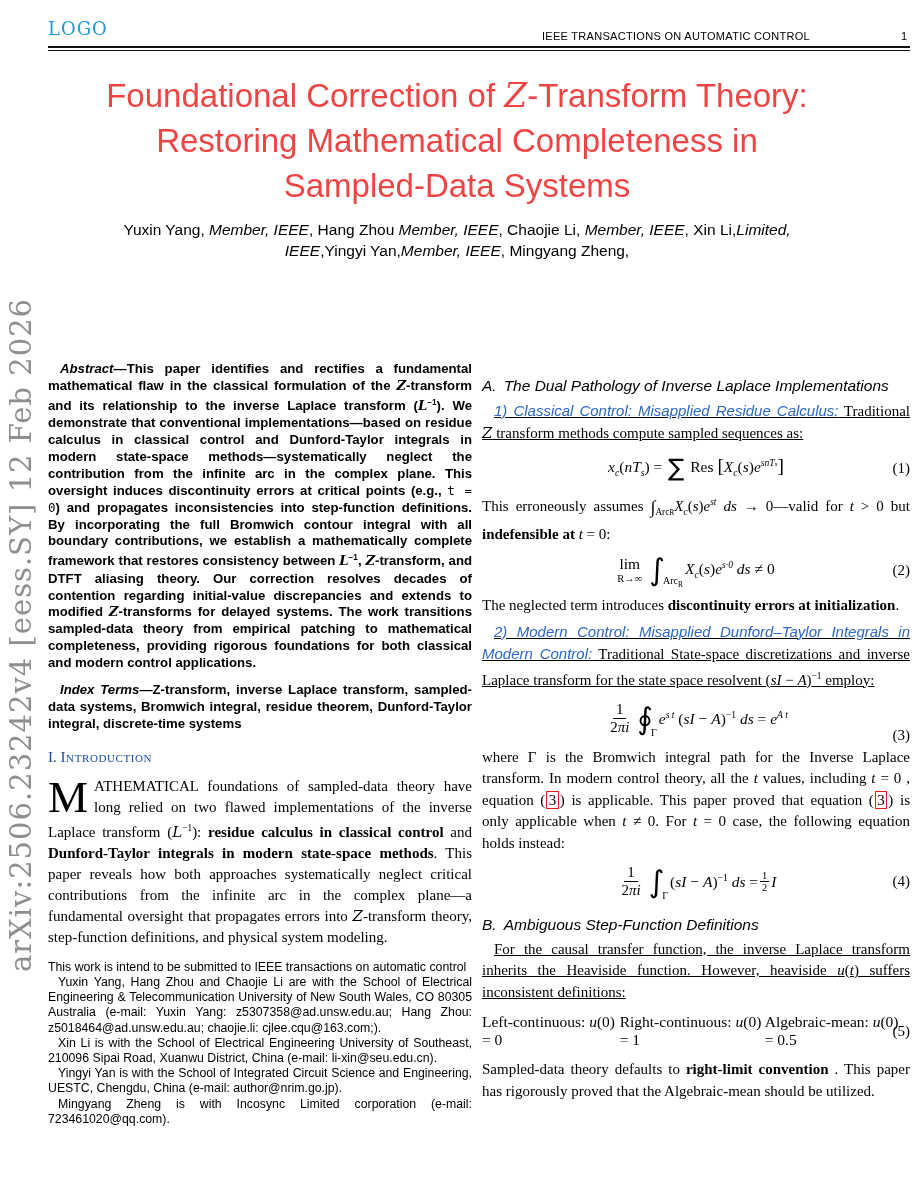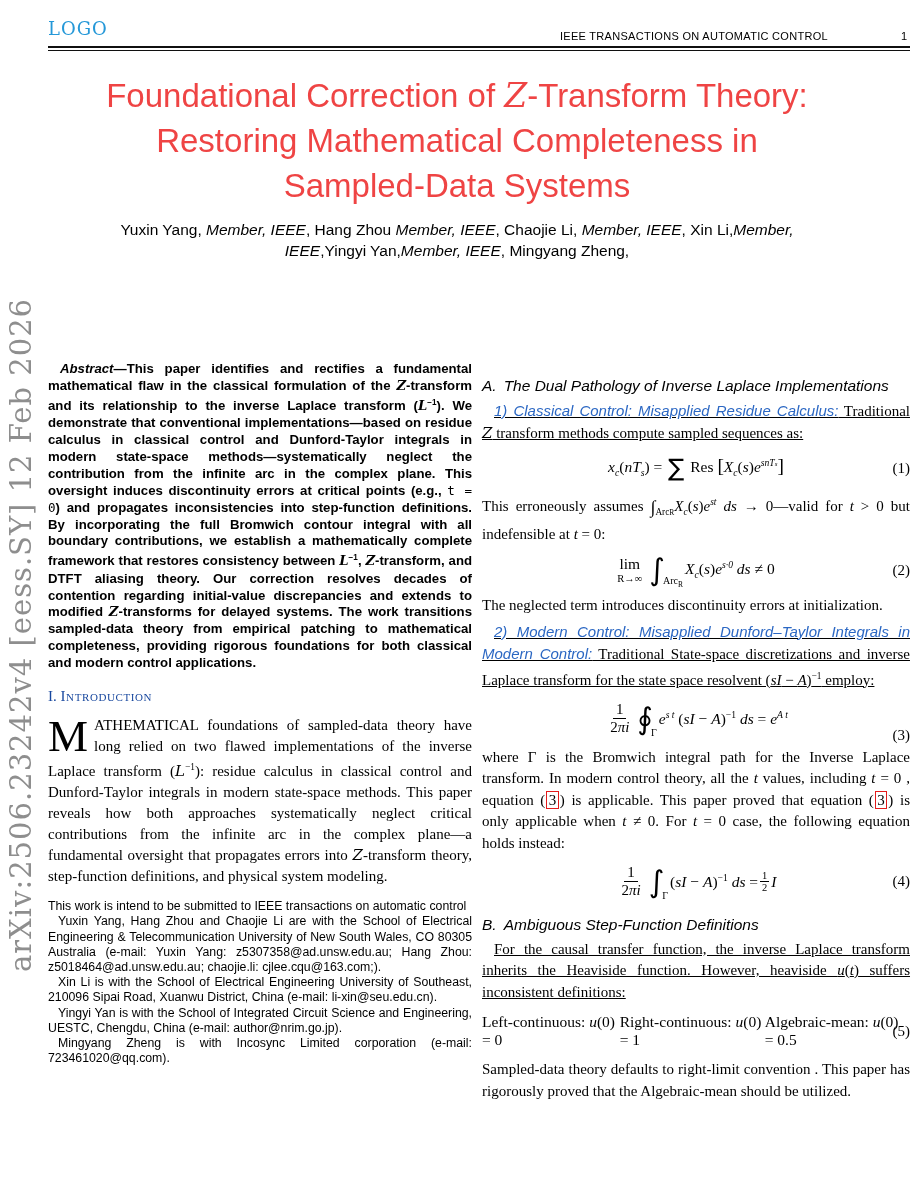--- a/index.html
+++ b/index.html
@@ -2,21 +2,21 @@
 <html><head>
 <meta charset="utf-8">
 <style>
   html,body{margin:0;padding:0;background:#fff;}
   .page{position:relative;width:914px;height:1200px;background:#fff;overflow:hidden;
         font-family:"Liberation Serif","DejaVu Serif",serif;color:#000;margin-top:17px;}
 
   
   .logo{position:absolute;left:48px;top:1px;font-family:"DejaVu Serif",serif;
         font-size:18px;color:#2598d8;letter-spacing:1px;}
-  .running-head{position:absolute;top:13px;right:86px;font-family:"Liberation Sans",sans-serif;
+  .running-head{position:absolute;top:13px;right:104px;font-family:"Liberation Sans",sans-serif;
         font-size:11px;letter-spacing:.3px;}
   .page-num{position:absolute;top:13px;right:7px;font-family:"Liberation Sans",sans-serif;font-size:11px;}
   .head-rule{position:absolute;top:29px;left:48px;width:862px;height:2px;
         border-top:2px solid #101010;border-bottom:1px solid #101010;}
 
   
   .title{position:absolute;top:56px;left:27px;width:860px;text-align:center;
         font-family:"Liberation Sans",sans-serif;font-size:33px;line-height:45px;color:#ef4444;}
   .authors{position:absolute;top:202px;left:47px;width:820px;text-align:center;
         font-family:"Liberation Sans",sans-serif;font-size:15.5px;line-height:21px;color:#000;}
@@ -49,21 +49,21 @@
   .footnotes p.fn-indent{text-indent:10px;}
 
   
   .subsec-head{font-family:"Liberation Sans",sans-serif;font-style:italic;
         font-size:15.5px;line-height:21px;margin:8px 0 0 0;}
   .subsec-head .sh-label{margin-right:7px;}
   .para{font-size:15px;line-height:21.5px;text-align:justify;margin:4px 0 0 0;}
   .para-indent{text-indent:12px;text-decoration:underline;}
 
   
-  .s-b{font-weight:400;}
+  .s-b{font-weight:700;}
   .s-i{font-style:italic;}
   .s-bi{font-weight:700;font-style:italic;}
   .s-sz,.s-sl{font-family:"DejaVu Serif",serif;font-style:italic;}
   .s-sup{vertical-align:super;font-size:.62em;}
   .s-isup{vertical-align:super;font-size:.62em;font-style:italic;}
   .s-sub{vertical-align:sub;font-size:.62em;}
   .s-isub{vertical-align:sub;font-size:.62em;font-style:italic;}
   .s-isupsub{vertical-align:super;font-size:.45em;font-style:italic;}
   .s-subsub{vertical-align:sub;font-size:.5em;}
   .s-subsub2{vertical-align:sub;font-size:.75em;}
@@ -106,26 +106,27 @@
 
   <div class="arxiv">arXiv:2506.23242v4  [eess.SY]  12 Feb 2026</div>
 
   <div class="title">
     <div><span>Foundational Correction of </span><span class="s-sz">Z</span><span>-Transform Theory:</span></div>
     <div><span>Restoring Mathematical Completeness in</span></div>
     <div><span>Sampled-Data Systems</span></div>
   </div>
 
   <div class="authors">
-    <div><span>Yuxin Yang, </span><span class="s-i">Member, IEEE</span><span>, Hang Zhou </span><span class="s-i">Member, IEEE</span><span>, Chaojie Li, </span><span class="s-i">Member, IEEE</span><span>, Xin Li,</span><span class="s-i">Member,</span></div>
+    <div><span>Yuxin Yang, </span><span class="s-i">Member, IEEE</span><span>, Hang Zhou </span><span class="s-i">Member, IEEE</span><span>, Chaojie Li, </span><span class="s-i">Member, IEEE</span><span>, Xin Li,</span><span class="s-i">Limited,</span></div>
     <div><span class="s-i">IEEE</span><span>,Yingyi Yan,</span><span class="s-i">Member, IEEE</span><span>, Mingyang Zheng,</span></div>
   </div>
 
   <div class="col-left">
     <p class="abstract"><span class="s-bi">Abstract</span><span>—This paper identifies and rectifies a fundamental mathematical flaw in the classical formulation of the </span><span class="s-sz">Z</span><span>-transform and its relationship to the inverse Laplace transform (</span><span class="s-sl">L</span><span class="s-sup">−1</span><span>). We demonstrate that conventional implementations—based on residue calculus in classical control and Dunford-Taylor integrals in modern state-space methods—systematically neglect the contribution from the infinite arc in the complex plane. This oversight induces discontinuity errors at critical points (e.g., </span><span class="s-tt">t = 0</span><span>) and propagates inconsistencies into step-function definitions. By incorporating the full Bromwich contour integral with all boundary contributions, we establish a mathematically complete framework that restores consistency between </span><span class="s-sl">L</span><span class="s-sup">−1</span><span>, </span><span class="s-sz">Z</span><span>-transform, and DTFT aliasing theory. Our correction resolves decades of contention regarding initial-value discrepancies and extends to modified </span><span class="s-sz">Z</span><span>-transforms for delayed systems. The work transitions sampled-data theory from empirical patching to mathematical completeness, providing rigorous foundations for both classical and modern control applications.</span></p>
+    <p class="indexterms"><span class="s-bi">Index Terms</span><span>—Z-transform, inverse Laplace transform, sampled-data systems, Bromwich integral, residue theorem, Dunford-Taylor integral, discrete-time systems</span></p>
 
     <div class="sec-head">
       <span>I.</span>
       <span class="sc">Introduction</span>
     </div>
 
     <p class="intro">
       <span class="dropcap">M</span>
       <span><span>ATHEMATICAL foundations of sampled-data theory have long relied on two flawed implementations of the inverse Laplace transform (</span><span class="s-sl">L</span><span class="s-sup">−1</span><span>): </span><span class="s-b">residue calculus in classical control</span><span> and </span><span class="s-b">Dunford-Taylor integrals in modern state-space methods</span><span>. This paper reveals how both approaches systematically neglect critical contributions from the infinite arc in the complex plane—a fundamental oversight that propagates errors into </span><span class="s-sz">Z</span><span>-transform theory, step-function definitions, and physical system modeling.</span></span>
     </p>

